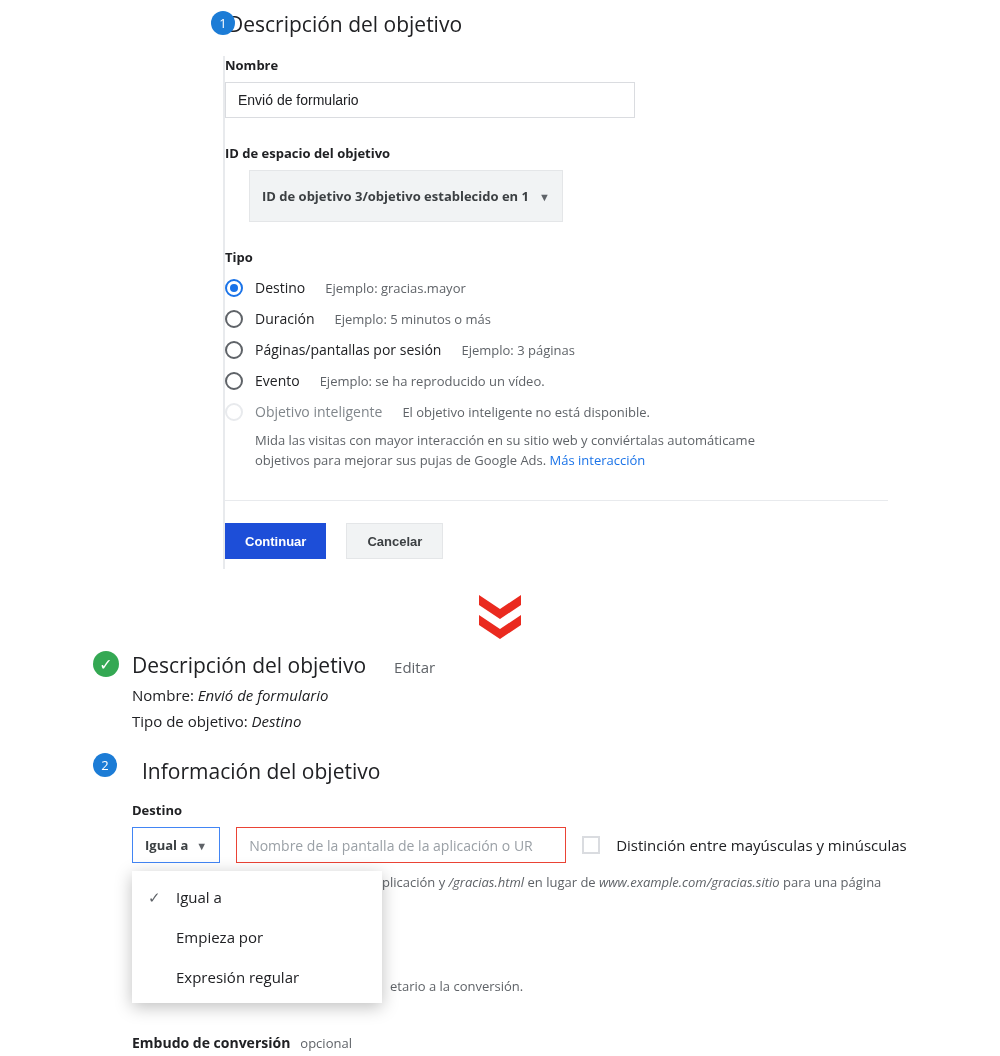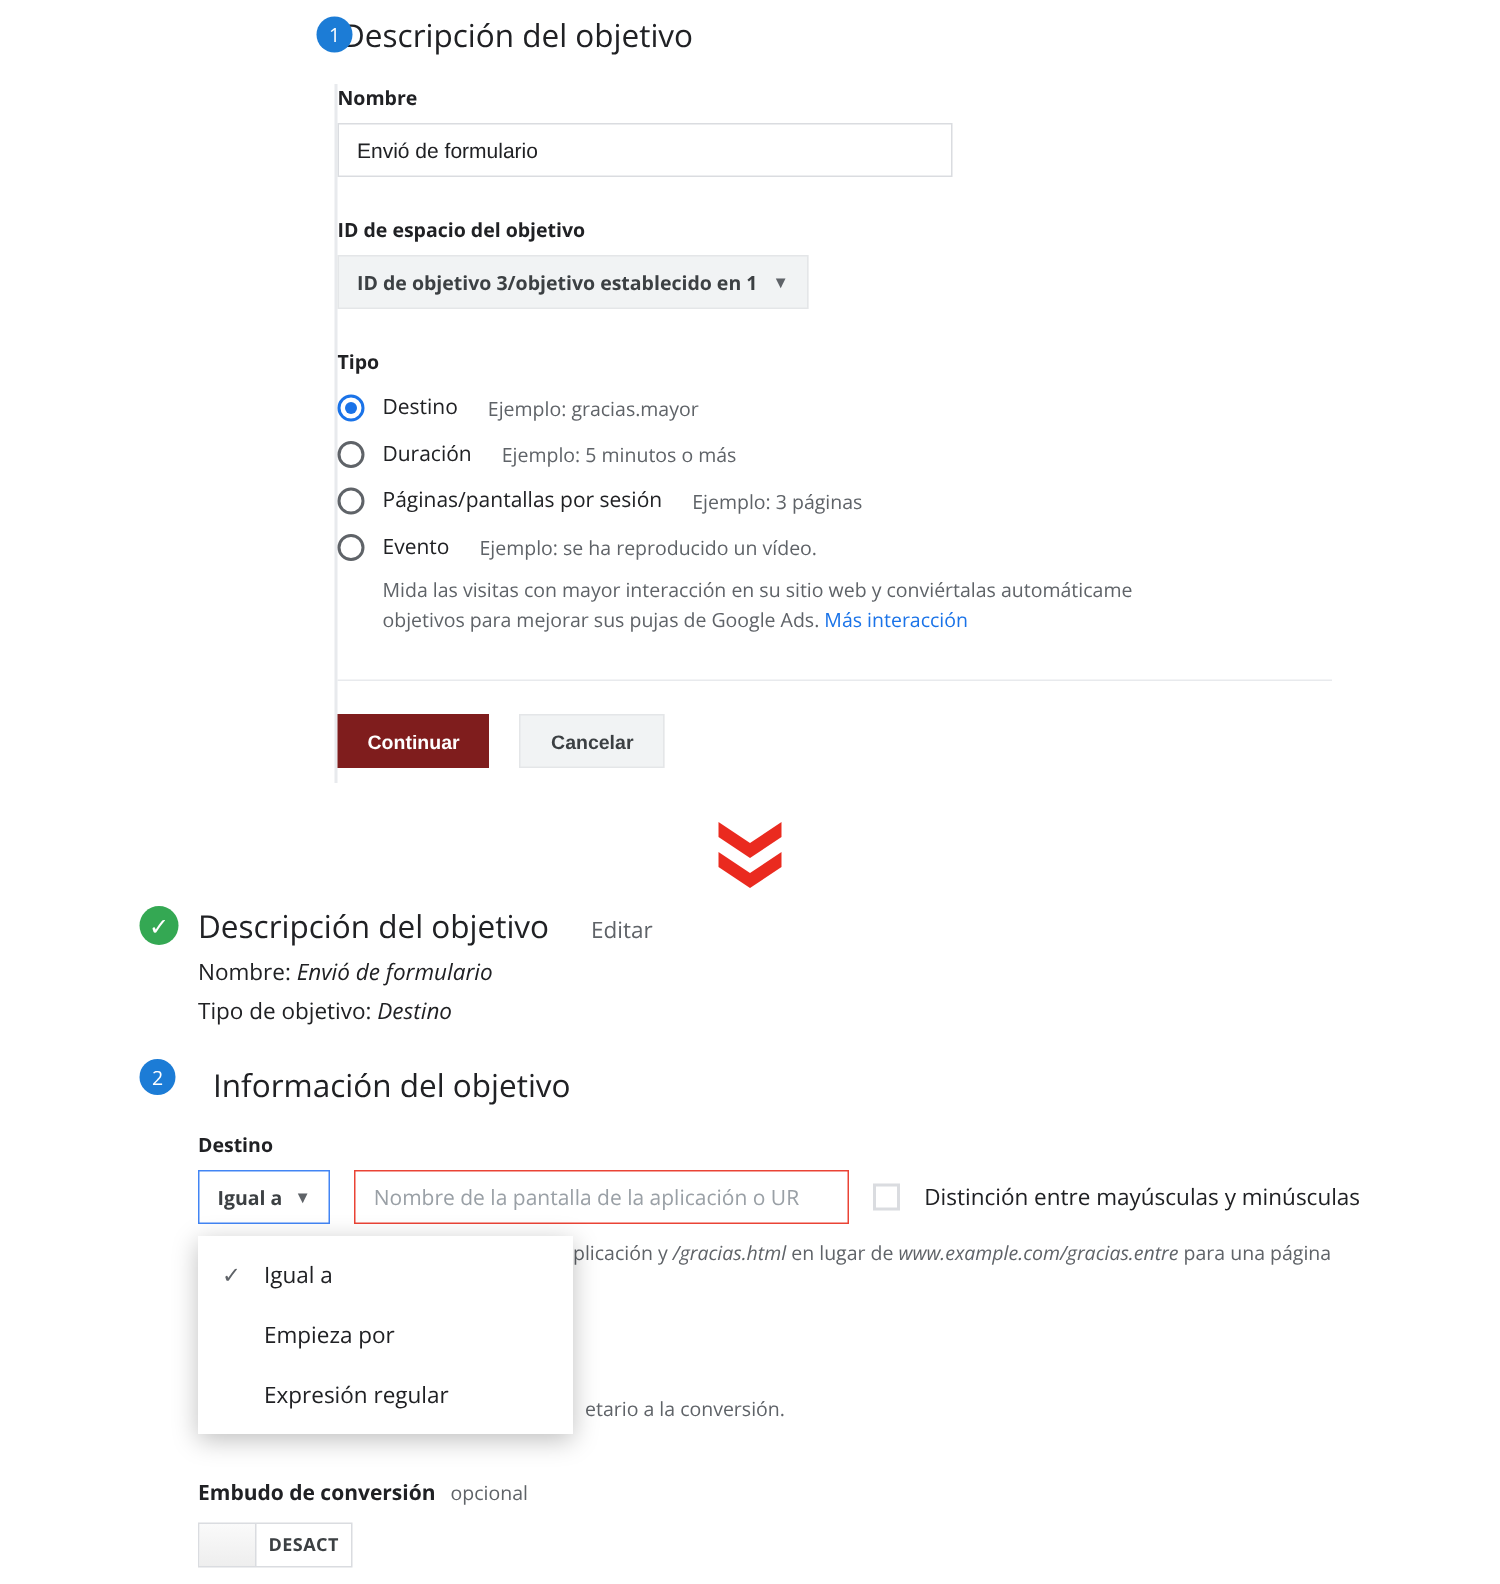--- a/index.html
+++ b/index.html
@@ -68,29 +68,30 @@
     border: 1px solid var(--border);
     padding: 0 12px;
     font-size: 14px;
     color: var(--text-dark);
   }
   .field-block { margin-bottom: 26px; }
 
   .dropdown-btn {
     display: inline-flex;
     align-items: center;
-    height: 36px;
+    height: 52px;
     padding: 0 12px;
     background: var(--bg-grey);
     border: 1px solid #e4e6e8;
     font-size: 13px;
     font-weight: 700;
     color: var(--text-medium);
     cursor: pointer;
     gap: 10px;
+    margin-left: 24px;
   }
   .dropdown-btn .caret { color: var(--text-light); font-size: 11px; }
 
   .radio-row {
     display: flex;
     align-items: center;
     gap: 12px;
     margin-top: 12px;
   }
   .radio {
@@ -126,21 +127,21 @@
   .smart-desc a { color: var(--blue); text-decoration: none; }
 
   hr.divider {
     border: none;
     border-top: 1px solid #e8eaed;
     margin: 30px 0 22px 0;
   }
 
   .btn-row { display: flex; gap: 20px; }
   .btn-primary {
-    background: #7f1d1d;
+    background: #1d4ed8;
     color: #fff;
     border: none;
     height: 36px;
     padding: 0 20px;
     font-size: 13px;
     font-weight: 700;
     cursor: pointer;
   }
   .btn-secondary {
     background: var(--bg-grey);
@@ -314,20 +315,25 @@
           <span class="radio-label">Páginas/pantallas por sesión</span>
           <span class="radio-example">Ejemplo: 3 páginas</span>
         </div>
 
         <div class="radio-row">
           <div class="radio"></div>
           <span class="radio-label">Evento</span>
           <span class="radio-example">Ejemplo: se ha reproducido un vídeo.</span>
         </div>
 
+        <div class="radio-row">
+          <div class="radio disabled"></div>
+          <span class="radio-label disabled">Objetivo inteligente</span>
+          <span class="radio-example">El objetivo inteligente no está disponible.</span>
+        </div>
 
         <div class="smart-desc">
           <span>Mida las visitas con mayor interacción en su sitio web y conviértalas automáticame objetivos para mejorar sus pujas de Google Ads.</span>
           <a href="#">Más interacción</a>
         </div>
       </div>
 
       <hr class="divider">
 
       <div class="btn-row">
@@ -373,21 +379,21 @@
             <span class="caret" style="font-size:11px;color:var(--text-light);">▼</span>
           </div>
           <div class="dest-input">
             <span style="color:#9aa0a6;">Nombre de la pantalla de la aplicación o UR</span>
           </div>
           <div class="chk"></div>
           <span class="chk-label">Distinción entre mayúsculas y minúsculas</span>
         </div>
 
         <div class="hint-row" style="padding-left:250px;">
-          <span>plicación y </span><span class="ital">/gracias.html</span><span> en lugar de </span><span class="ital">www.example.com/gracias.entre</span><span> para una página</span>
+          <span>plicación y </span><span class="ital">/gracias.html</span><span> en lugar de </span><span class="ital">www.example.com/gracias.sitio</span><span> para una página</span>
         </div>
 
         <div class="dropdown-menu">
           <div class="menu-item">
             <span class="tick">✓</span>
             <span>Igual a</span>
           </div>
           <div class="menu-item">
             <span class="tick"></span>
             <span>Empieza por</span>

